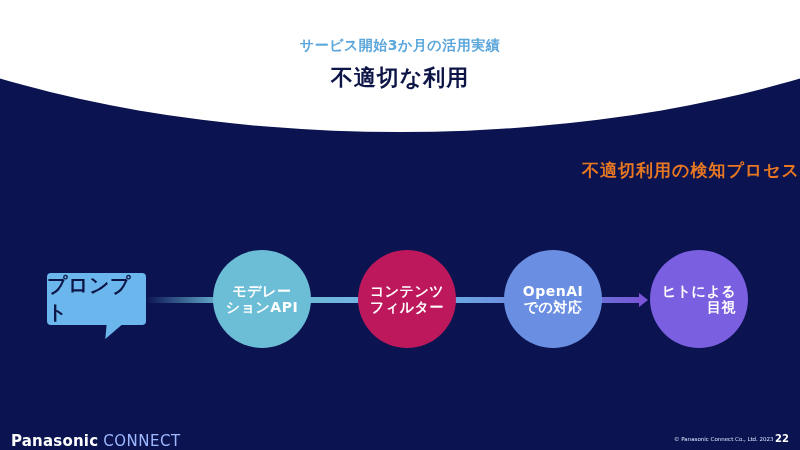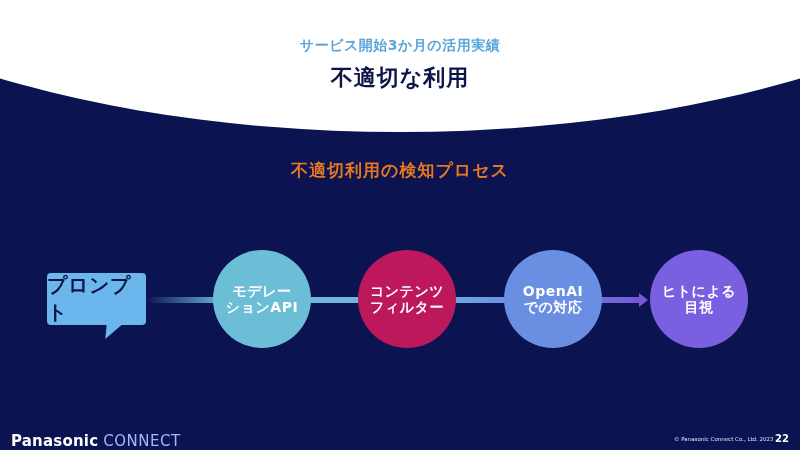--- a/index.html
+++ b/index.html
@@ -1,21 +1,21 @@
 <!DOCTYPE html>
 <html><head>
 <meta charset="utf-8">
 <style>
   html, body { margin:0; padding:0; }
   body { width:800px; height:450px; overflow:hidden; background:#0b1450; font-family:"DejaVu Sans", sans-serif; position:relative; }
   .slide { position:absolute; left:0; top:0; width:800px; height:450px; background:#0b1450; overflow:hidden;padding-left:40px; }
   .white-ellipse { position:absolute; left:-283px; top:-434px; width:1366px; height:566px; border-radius:50%; background:#ffffff; }
   .subtitle { position:absolute; left:0; width:800px; top:37px; text-align:center; color:#5aa6dc; font-weight:bold; font-size:14px; letter-spacing:0.5px; }
   .title { position:absolute; left:0; width:800px; top:63px; text-align:center; color:#0d1547; font-weight:bold; font-size:22px; letter-spacing:1px; }
-  .section-heading { position:absolute; left:0; width:800px; top:159px; text-align:center; color:#e87722; font-weight:bold; font-size:17px; letter-spacing:1px; }
+  .section-heading { position:absolute; left:0; width:800px; top:159px; text-align:right; color:#e87722; font-weight:bold; font-size:17px; letter-spacing:1px; }
 
   .connector { position:absolute; height:6px; top:297px; }
   .c1 { left:146px; width:72px; background:linear-gradient(90deg, rgba(110,190,220,0) 0%, rgba(110,190,220,0.9) 100%); }
   .c2 { left:308px; width:54px; background:linear-gradient(90deg, #6cb9d6 0%, #73b4e6 100%); }
   .c3 { left:455px; width:53px; background:linear-gradient(90deg, #6aa8e3 0%, #6f8ee0 100%); }
   .c4 { left:601px; width:40px; background:linear-gradient(90deg, #6b6fd8 0%, #7a55d8 100%); }
   .arrow-head { position:absolute; left:639px; top:293px; width:0; height:0; border-top:7px solid transparent; border-bottom:7px solid transparent; border-left:9px solid #7a55d8; }
 
   .bubble { position:absolute; left:47px; top:273px; width:99px; height:52px; background:#6bb6ec; border-radius:4px; display:flex; align-items:center; justify-content:center; }
   .bubble-tail { position:absolute; left:104px; top:324px; width:0; height:0; border-left:4px solid transparent; border-right:12px solid transparent; border-top:15px solid #6bb6ec; transform:skewX(-20deg); }
@@ -57,21 +57,21 @@
 ションAPI</span>
   </div>
   <div class="step" style="left:358px; background:#be185d;">
     <span class="step-label">コンテンツ
 フィルター</span>
   </div>
   <div class="step" style="left:504px; background:#6a8fe2;">
     <span class="step-label">OpenAI
 での対応</span>
   </div>
-  <div class="step" style="left:650px; background:#7a5fe0;">
+  <div class="step" style="left:650px; background:#7a5fe0;text-align:right;">
     <span class="step-label">ヒトによる
 目視</span>
   </div>
 
   <div class="footer-logo">
     <span class="brand">Panasonic</span>
     <span class="connect">CONNECT</span>
   </div>
   <div class="copyright">© Panasonic Connect Co., Ltd. 2023</div>
   <div class="page-num">22</div>

